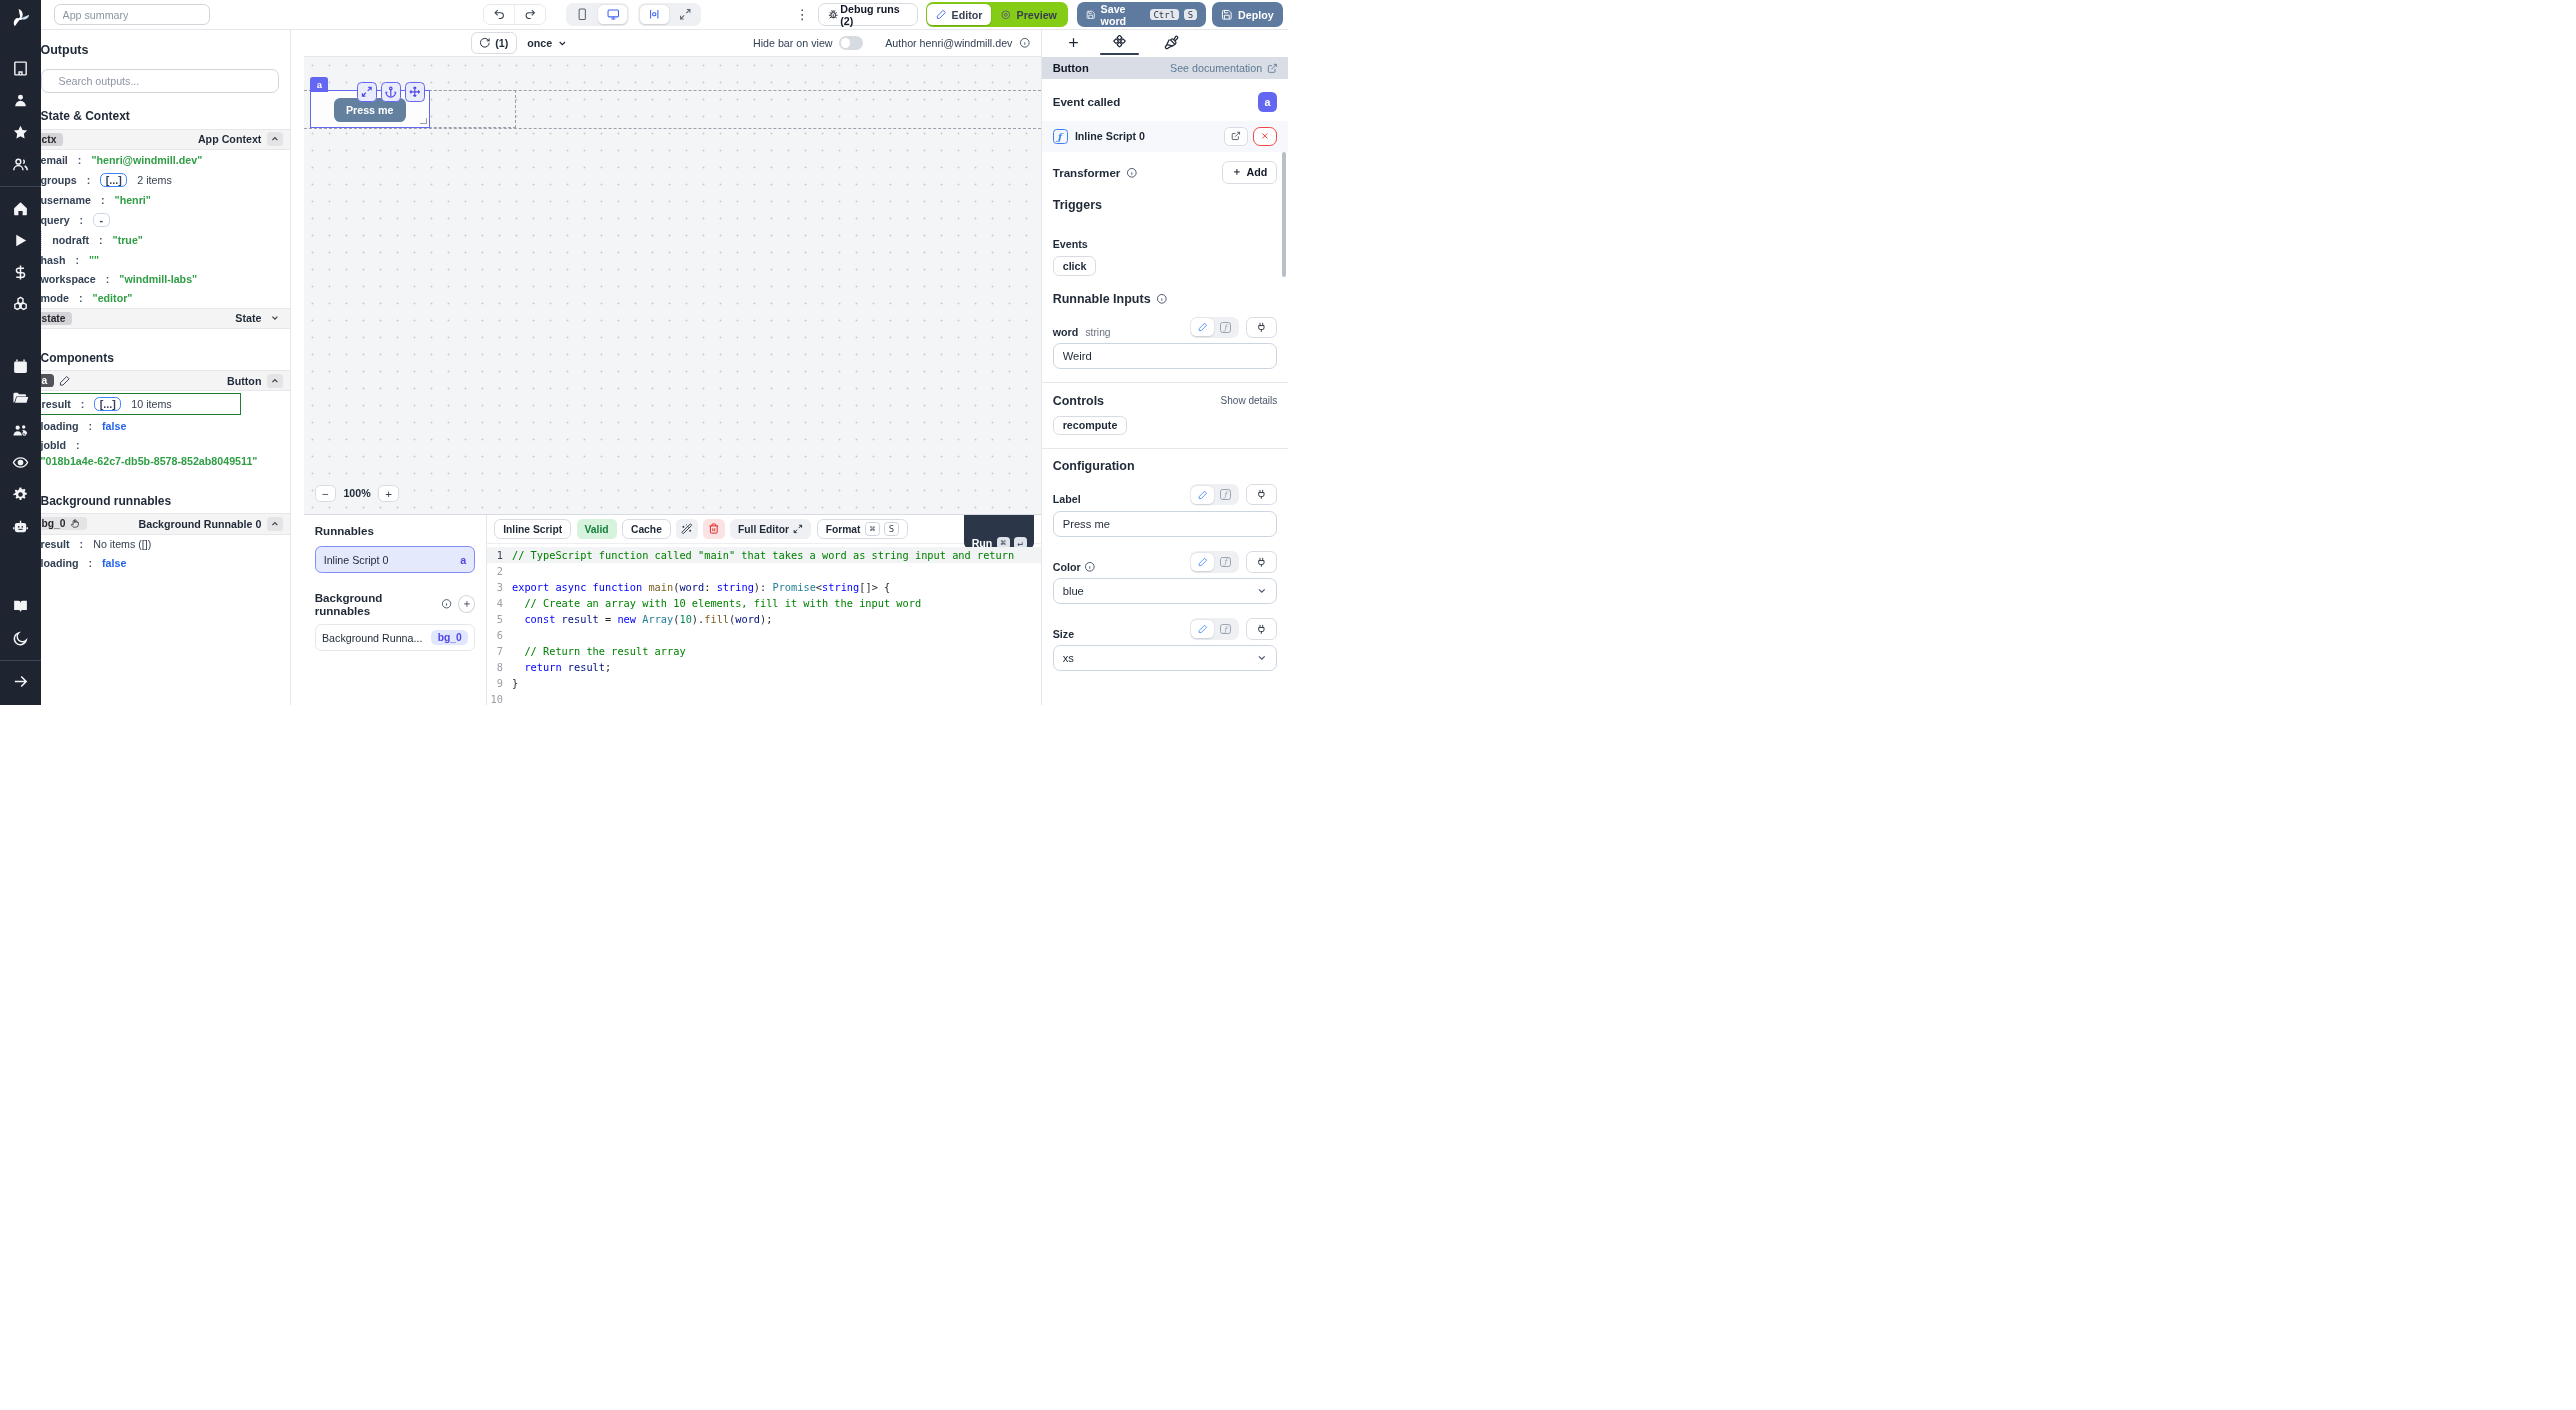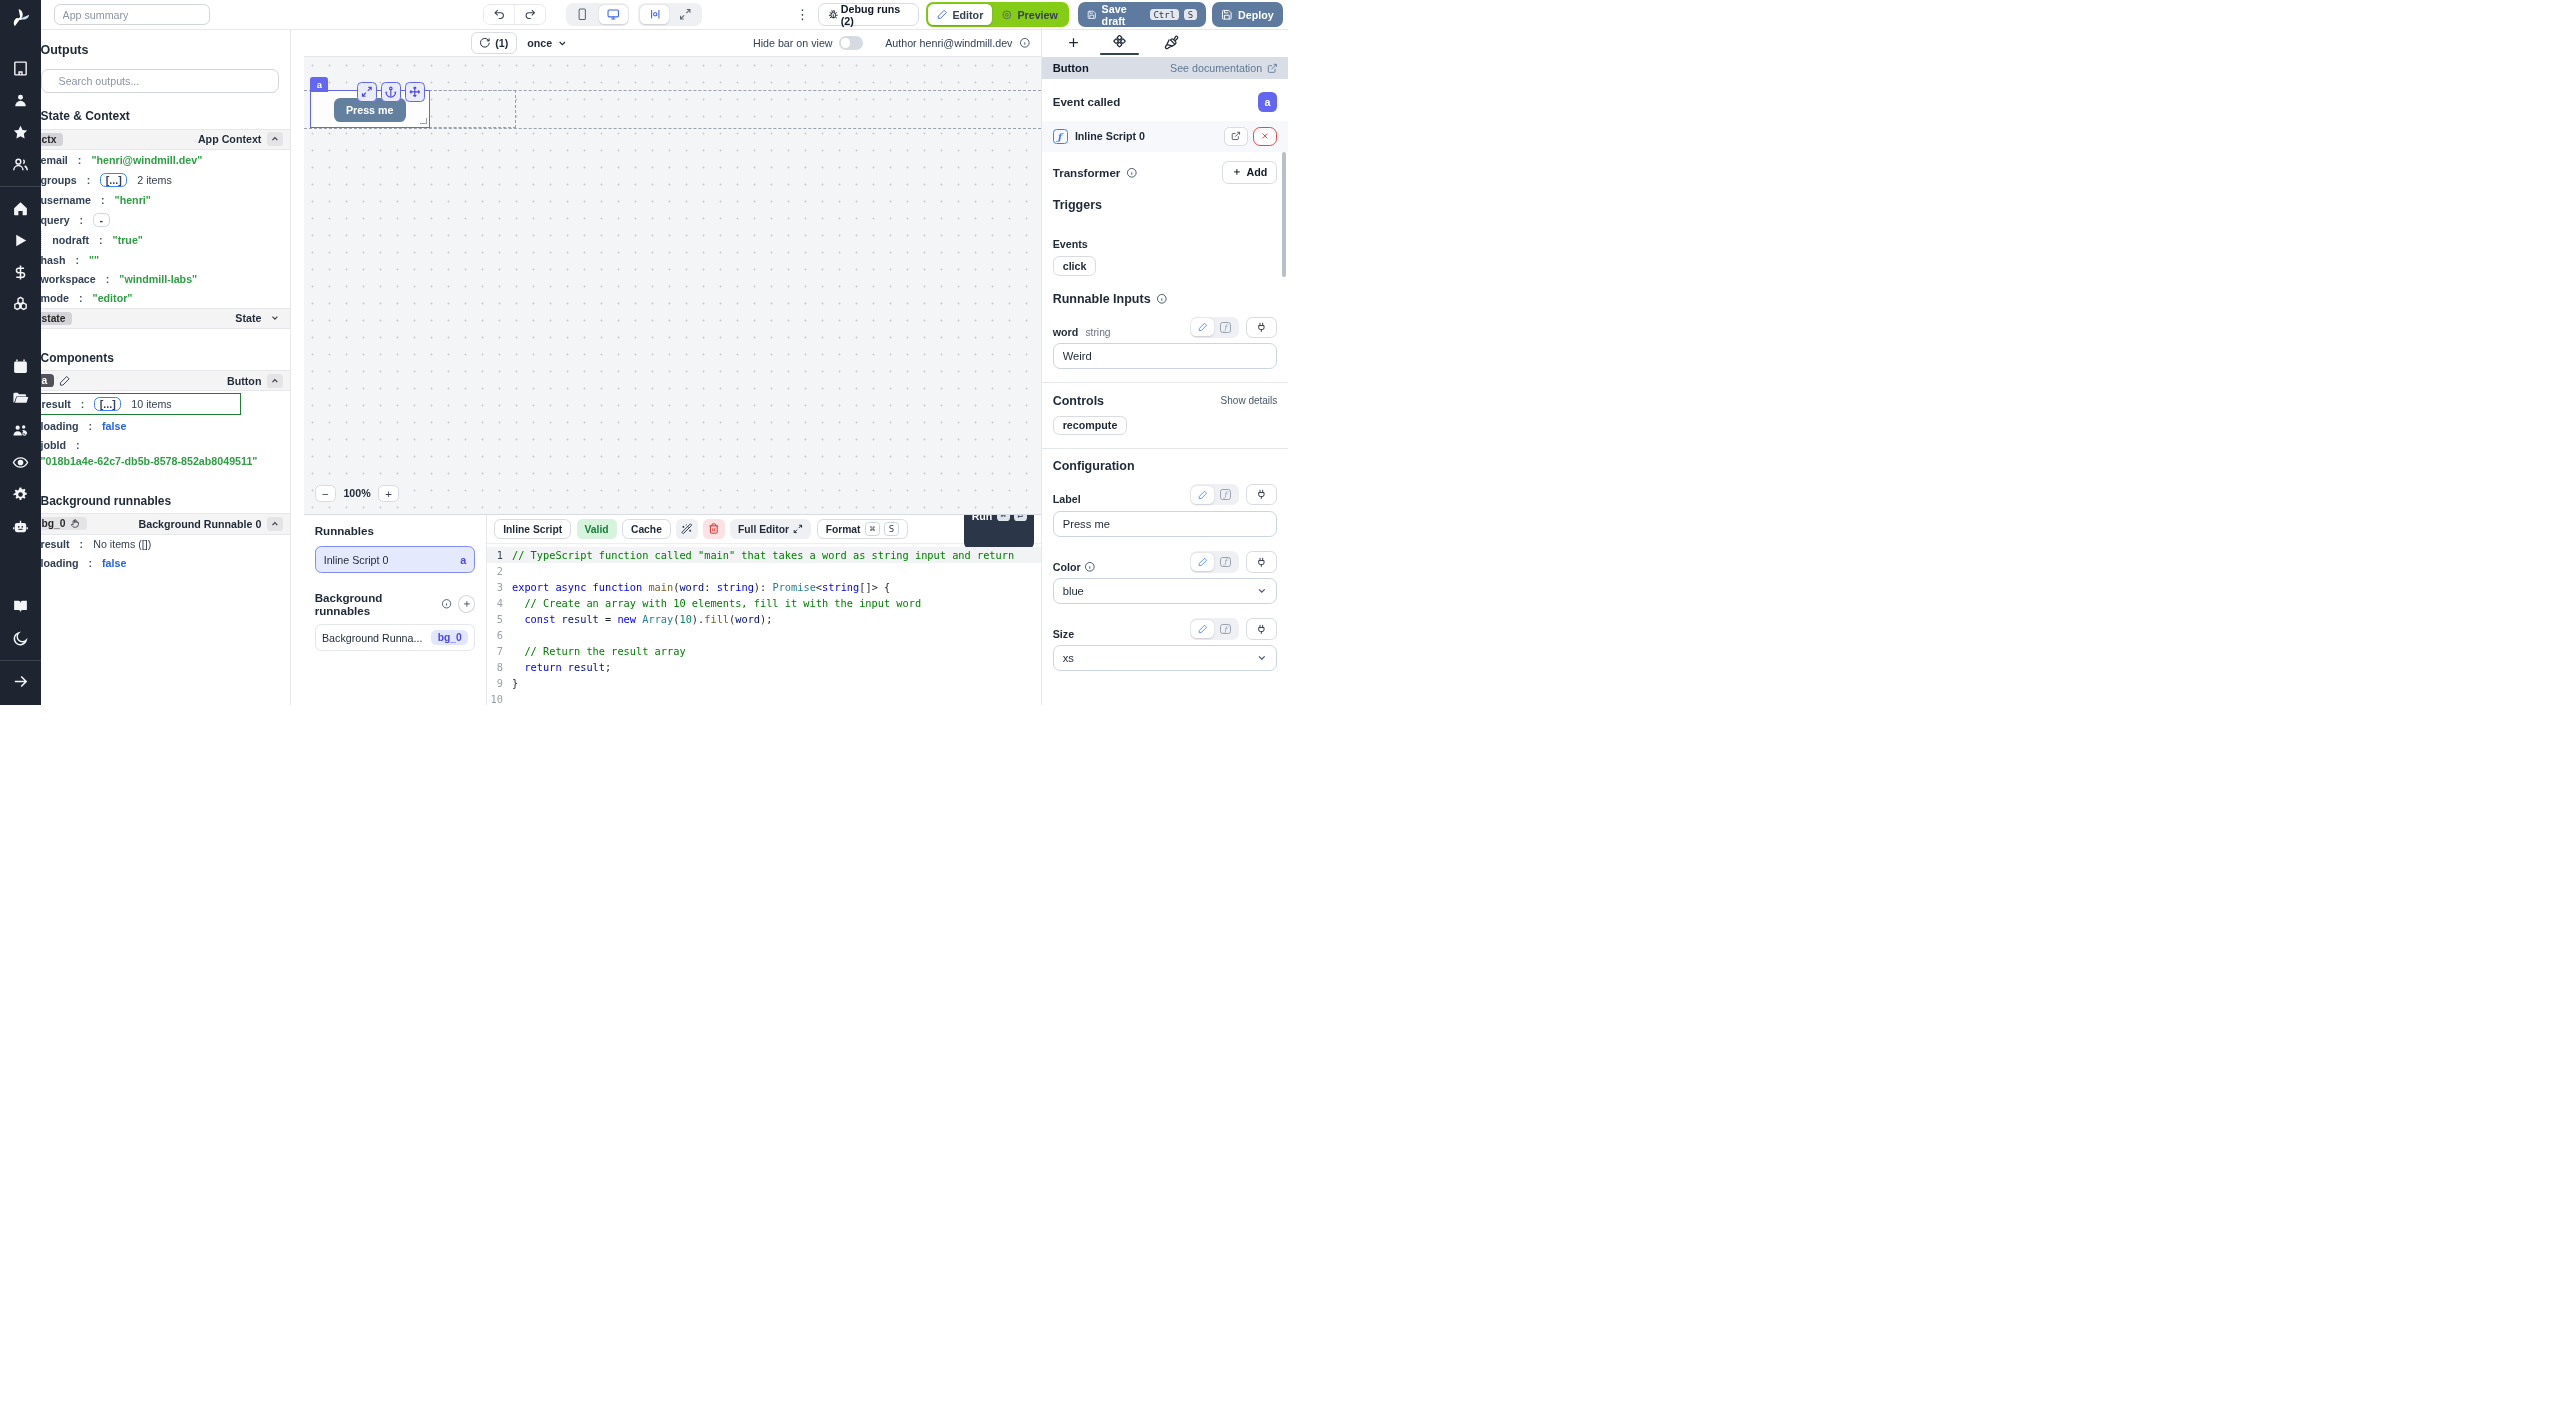--- a/index.html
+++ b/index.html
@@ -123,21 +123,21 @@
   .editor { flex:1; display:flex; flex-direction:column; overflow:hidden; }
   .ed-toolbar { display:flex; align-items:center; gap:5.4px; height:29px; padding:0 7.2px; border-bottom:0.9px solid #eceef1; }
   .ed-btn { display:flex; align-items:center; gap:4.5px; border:0.9px solid #d8dce2; background:#fff; border-radius:6.3px;
     height:20.6px; padding:0 8px; font-size:10.3px; font-weight:700; color:#1f2937; cursor:pointer; }
   .valid { background:#d7f3dd; color:#15803d; border-radius:5.4px; height:19.7px; display:flex; align-items:center;
     padding:0 8px; font-size:10.3px; font-weight:700; }
   .icon-btn { width:21.5px; height:19.7px; border-radius:5.4px; display:flex; align-items:center; justify-content:center; cursor:pointer; }
   .icon-btn.gray { background:#eef0f3; color:#2f3a4a; }
   .icon-btn.red { background:#fbe3e3; color:#dc2626; }
   .ed-btn.graybg { background:#eef0f3; border:none; }
-  .run-btn { margin-left:auto; display:flex; align-items:flex-start; gap:4.5px; background:#2b3648; color:#fff;
+  .run-btn { margin-left:auto; display:flex; align-items:flex-end; gap:4.5px; background:#2b3648; color:#fff;
     border-radius:6.3px; height:39px; padding:0 7.2px; font-size:10.7px; font-weight:700; cursor:pointer; }
   .run-btn .kbd { background:#dfe4ea; color:#2b3648; }
   .code { flex:1; overflow:hidden; font-family:"DejaVu Sans Mono",monospace; font-size:10.3px; padding-top:2.7px; }
   .code-line { display:flex; height:16px; line-height:16px; white-space:pre; }
   .code-line.active { background:#f1f3f5; }
   .code-line .ln { width:25px; text-align:right; padding-right:9px; color:#9aa0a6; flex:none; }
   .code-line.active .ln { color:#374151; }
   .tok-c{color:#008000} .tok-k{color:#0000ff} .tok-t{color:#267f99}
   .tok-n{color:#098658} .tok-f{color:#795E26} .tok-v{color:#001080} .tok-d{color:#1f2328}
 
@@ -377,21 +377,21 @@
             <circle cx="12" cy="12" r="3"></circle>
           </svg>
         <span>Preview</span>
       </div>
     </div>
     <div style="margin-left:9px" class="btn-primary">
       <svg width="11.6" height="11.6" viewBox="0 0 24 24" fill="none" stroke="#fff" stroke-width="2">
           <path d="M19 21H5a2 2 0 0 1-2-2V5a2 2 0 0 1 2-2h11l5 5v11a2 2 0 0 1-2 2z"></path>
           <path d="M17 21v-8H7v8M7 3v5h8"></path>
         </svg>
-      <span>Save draft</span>
+      <span>Save word</span>
       <span class="kbd">Ctrl</span>
         <span class="kbd">S</span>
     </div>
     <div style="margin-left:6.3px;margin-right:5.4px" class="btn-primary">
       <svg width="11.6" height="11.6" viewBox="0 0 24 24" fill="none" stroke="#fff" stroke-width="2">
           <path d="M19 21H5a2 2 0 0 1-2-2V5a2 2 0 0 1 2-2h11l5 5v11a2 2 0 0 1-2 2z"></path>
           <path d="M17 21v-8H7v8M7 3v5h8"></path>
         </svg>
       <span>Deploy</span>
     </div>

